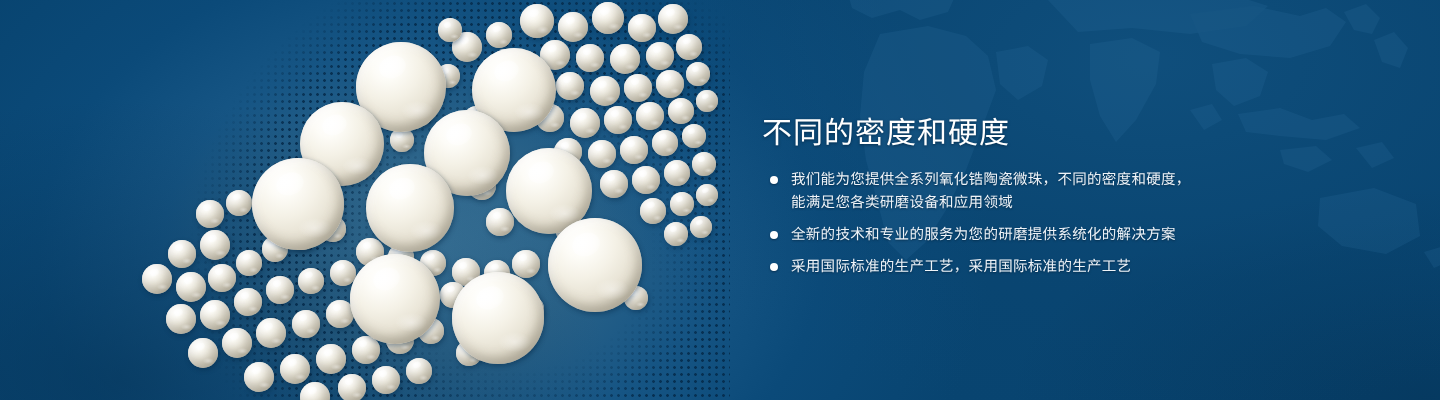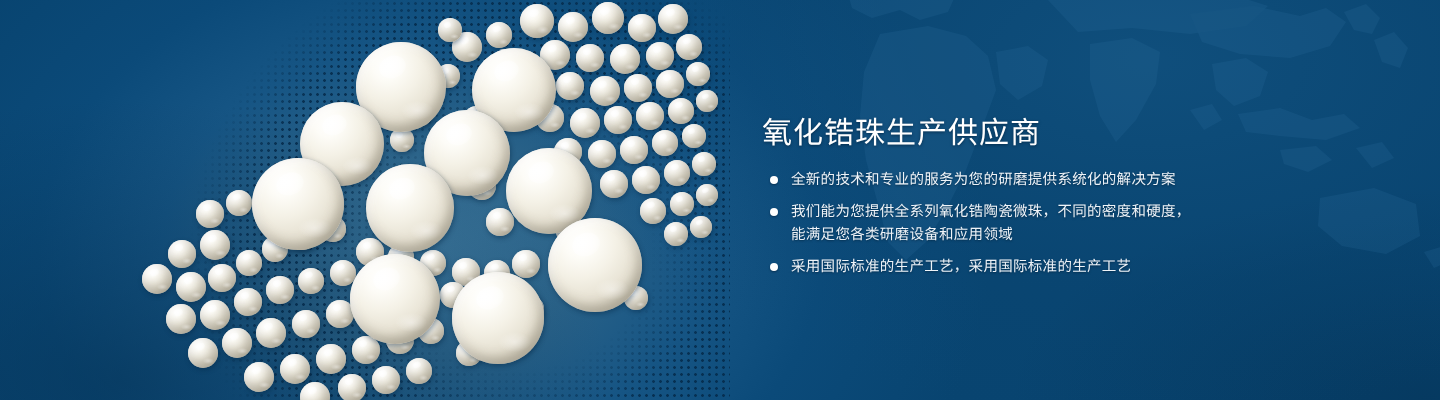--- a/index.html
+++ b/index.html
@@ -297,32 +297,32 @@
     <div class="bead" style="left:424px;top:110px;width:86px;height:86px;"></div>
     <div class="bead" style="left:252px;top:158px;width:92px;height:92px;"></div>
     <div class="bead" style="left:366px;top:164px;width:88px;height:88px;"></div>
     <div class="bead" style="left:506px;top:148px;width:86px;height:86px;"></div>
     <div class="bead" style="left:548px;top:218px;width:94px;height:94px;"></div>
     <div class="bead" style="left:350px;top:254px;width:90px;height:90px;"></div>
     <div class="bead" style="left:452px;top:272px;width:92px;height:92px;"></div>
   </div>
 
   <div class="content">
-    <h1 class="headline">氧化锆珠生产供应商</h1>
+    <h1 class="headline">不同的密度和硬度</h1>
 
     <ul class="bullets">
-      <li class="bullet-item">
-        <span class="bullet-dot"></span>
-        <span class="bullet-line">全新的技术和专业的服务为您的研磨提供系统化的解决方案</span>
-      </li>
       <li class="bullet-item">
         <span class="bullet-dot"></span>
         <span class="bullet-line">我们能为您提供全系列氧化锆陶瓷微珠，不同的密度和硬度，</span>
         <span class="bullet-line">能满足您各类研磨设备和应用领域</span>
       </li>
       <li class="bullet-item">
         <span class="bullet-dot"></span>
+        <span class="bullet-line">全新的技术和专业的服务为您的研磨提供系统化的解决方案</span>
+      </li>
+      <li class="bullet-item">
+        <span class="bullet-dot"></span>
         <span class="bullet-line">采用国际标准的生产工艺，采用国际标准的生产工艺</span>
       </li>
     </ul>
   </div>
 
 </div>
 
 </body></html>

